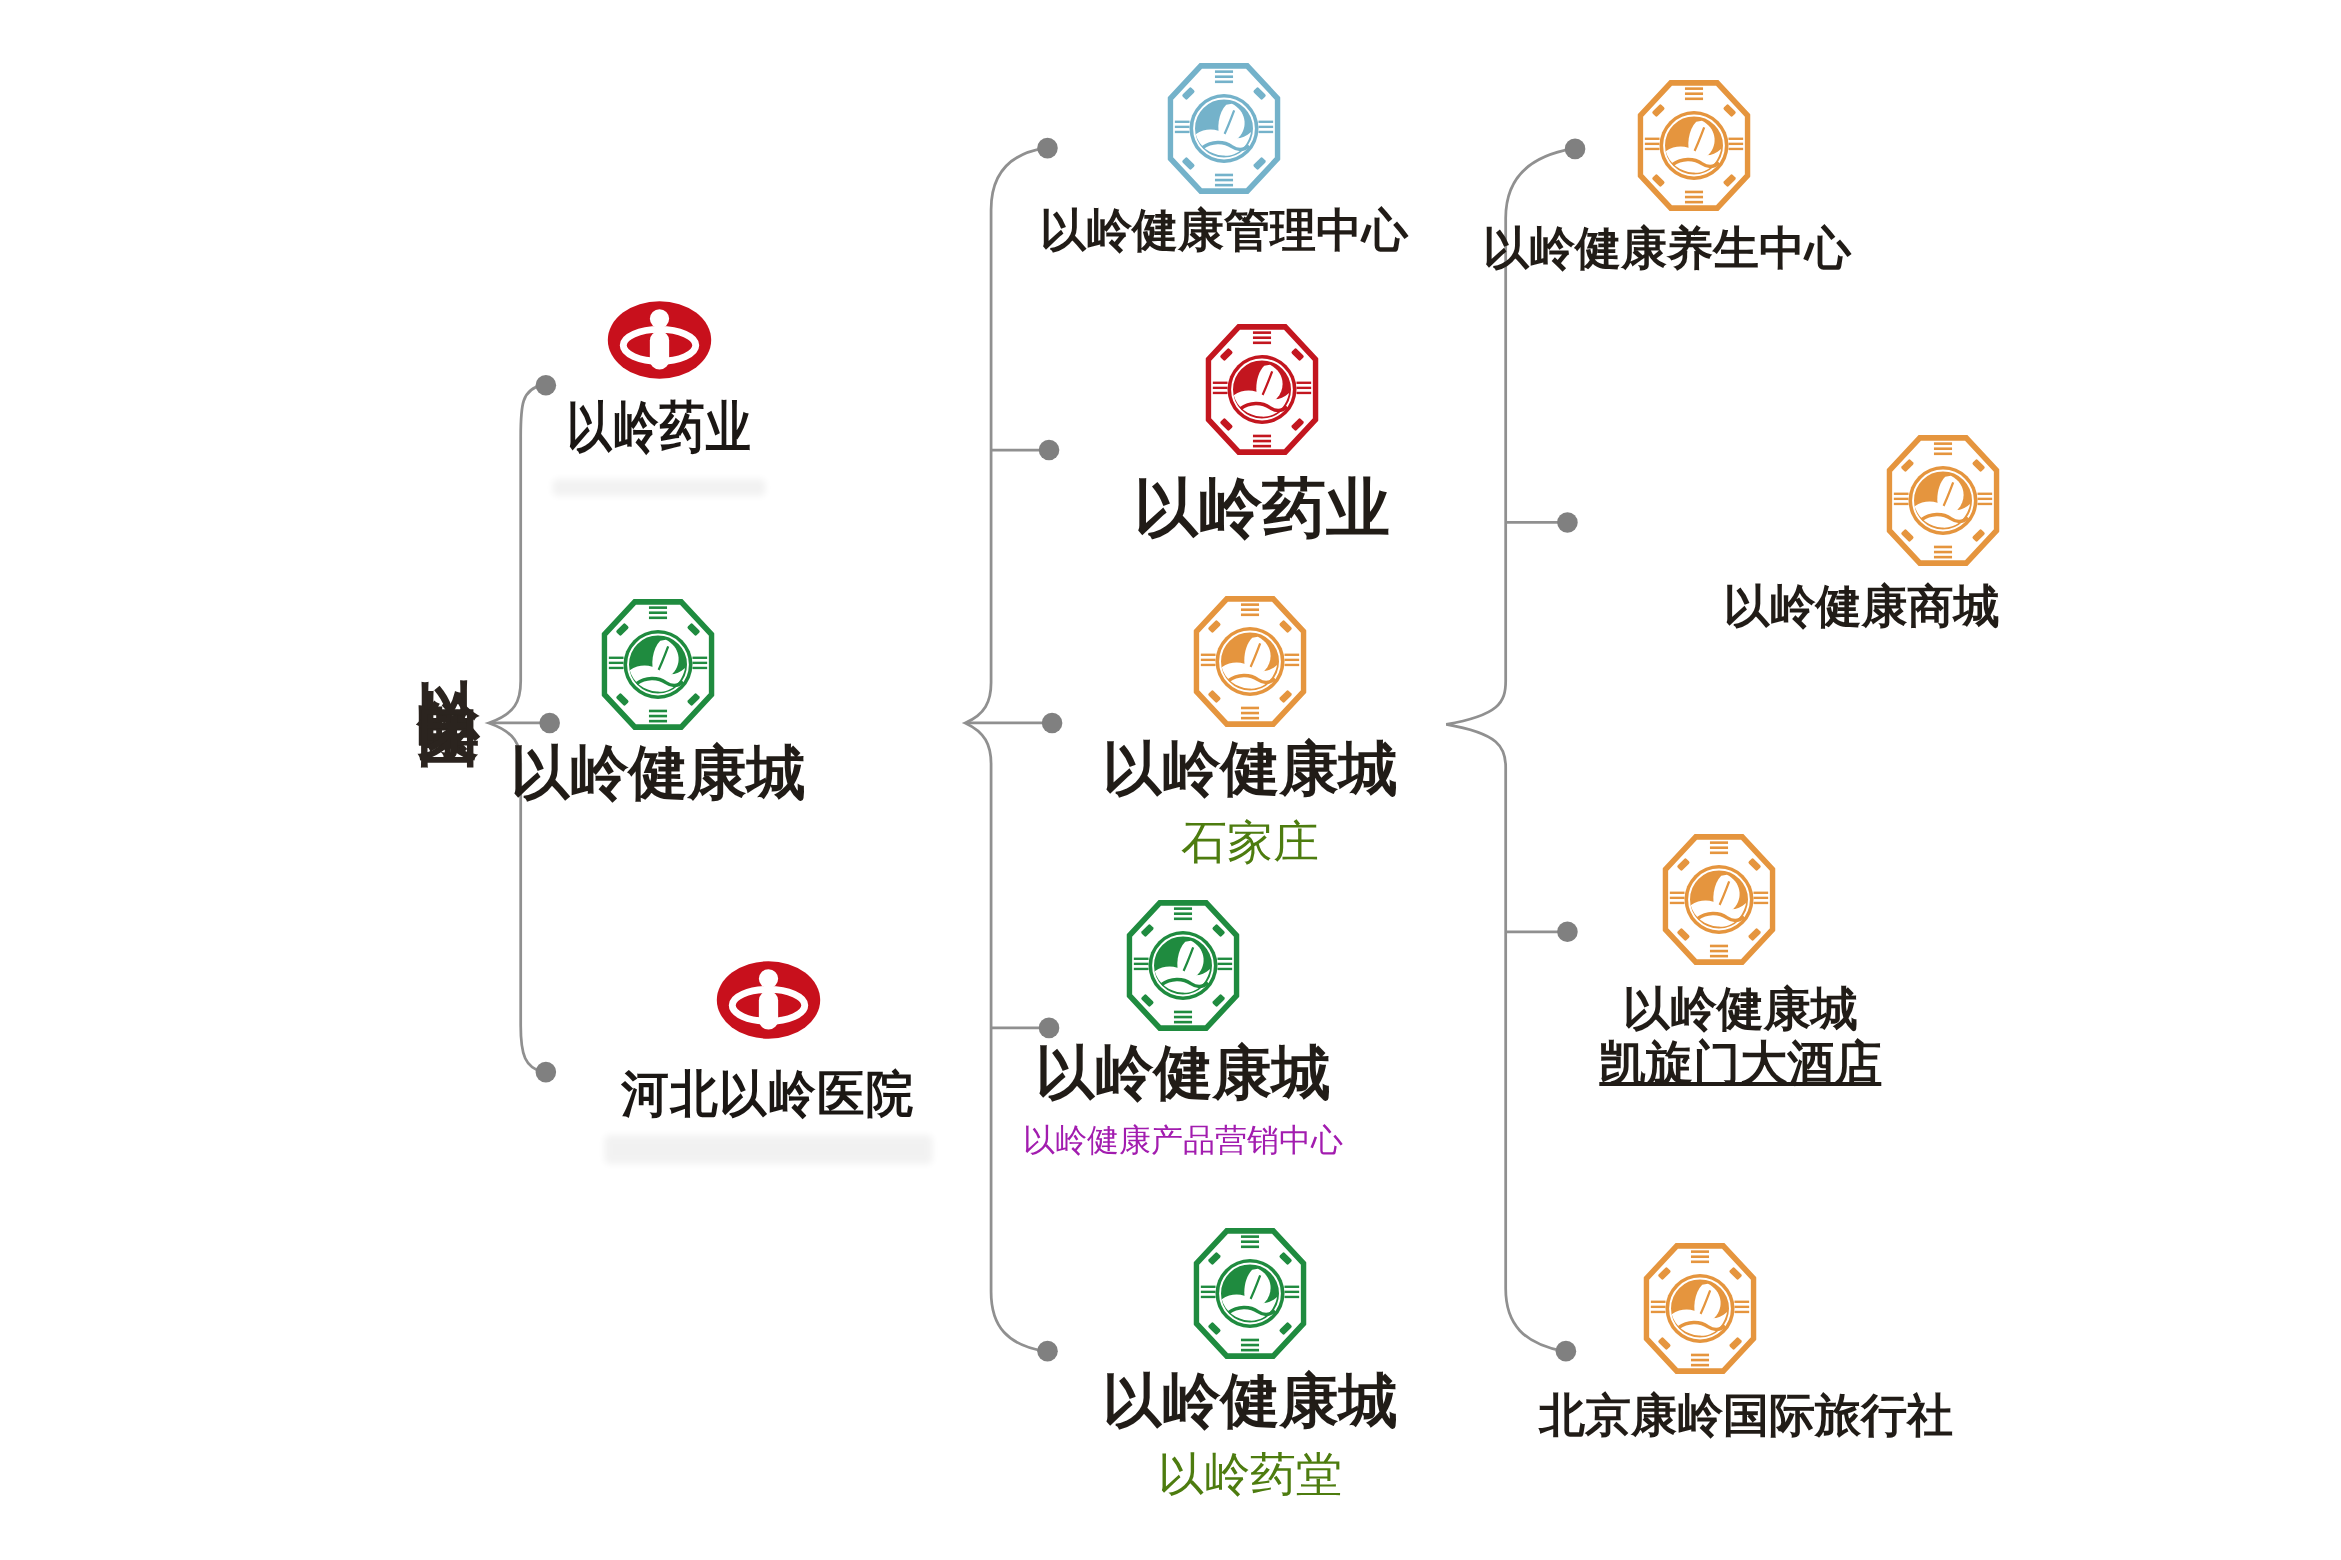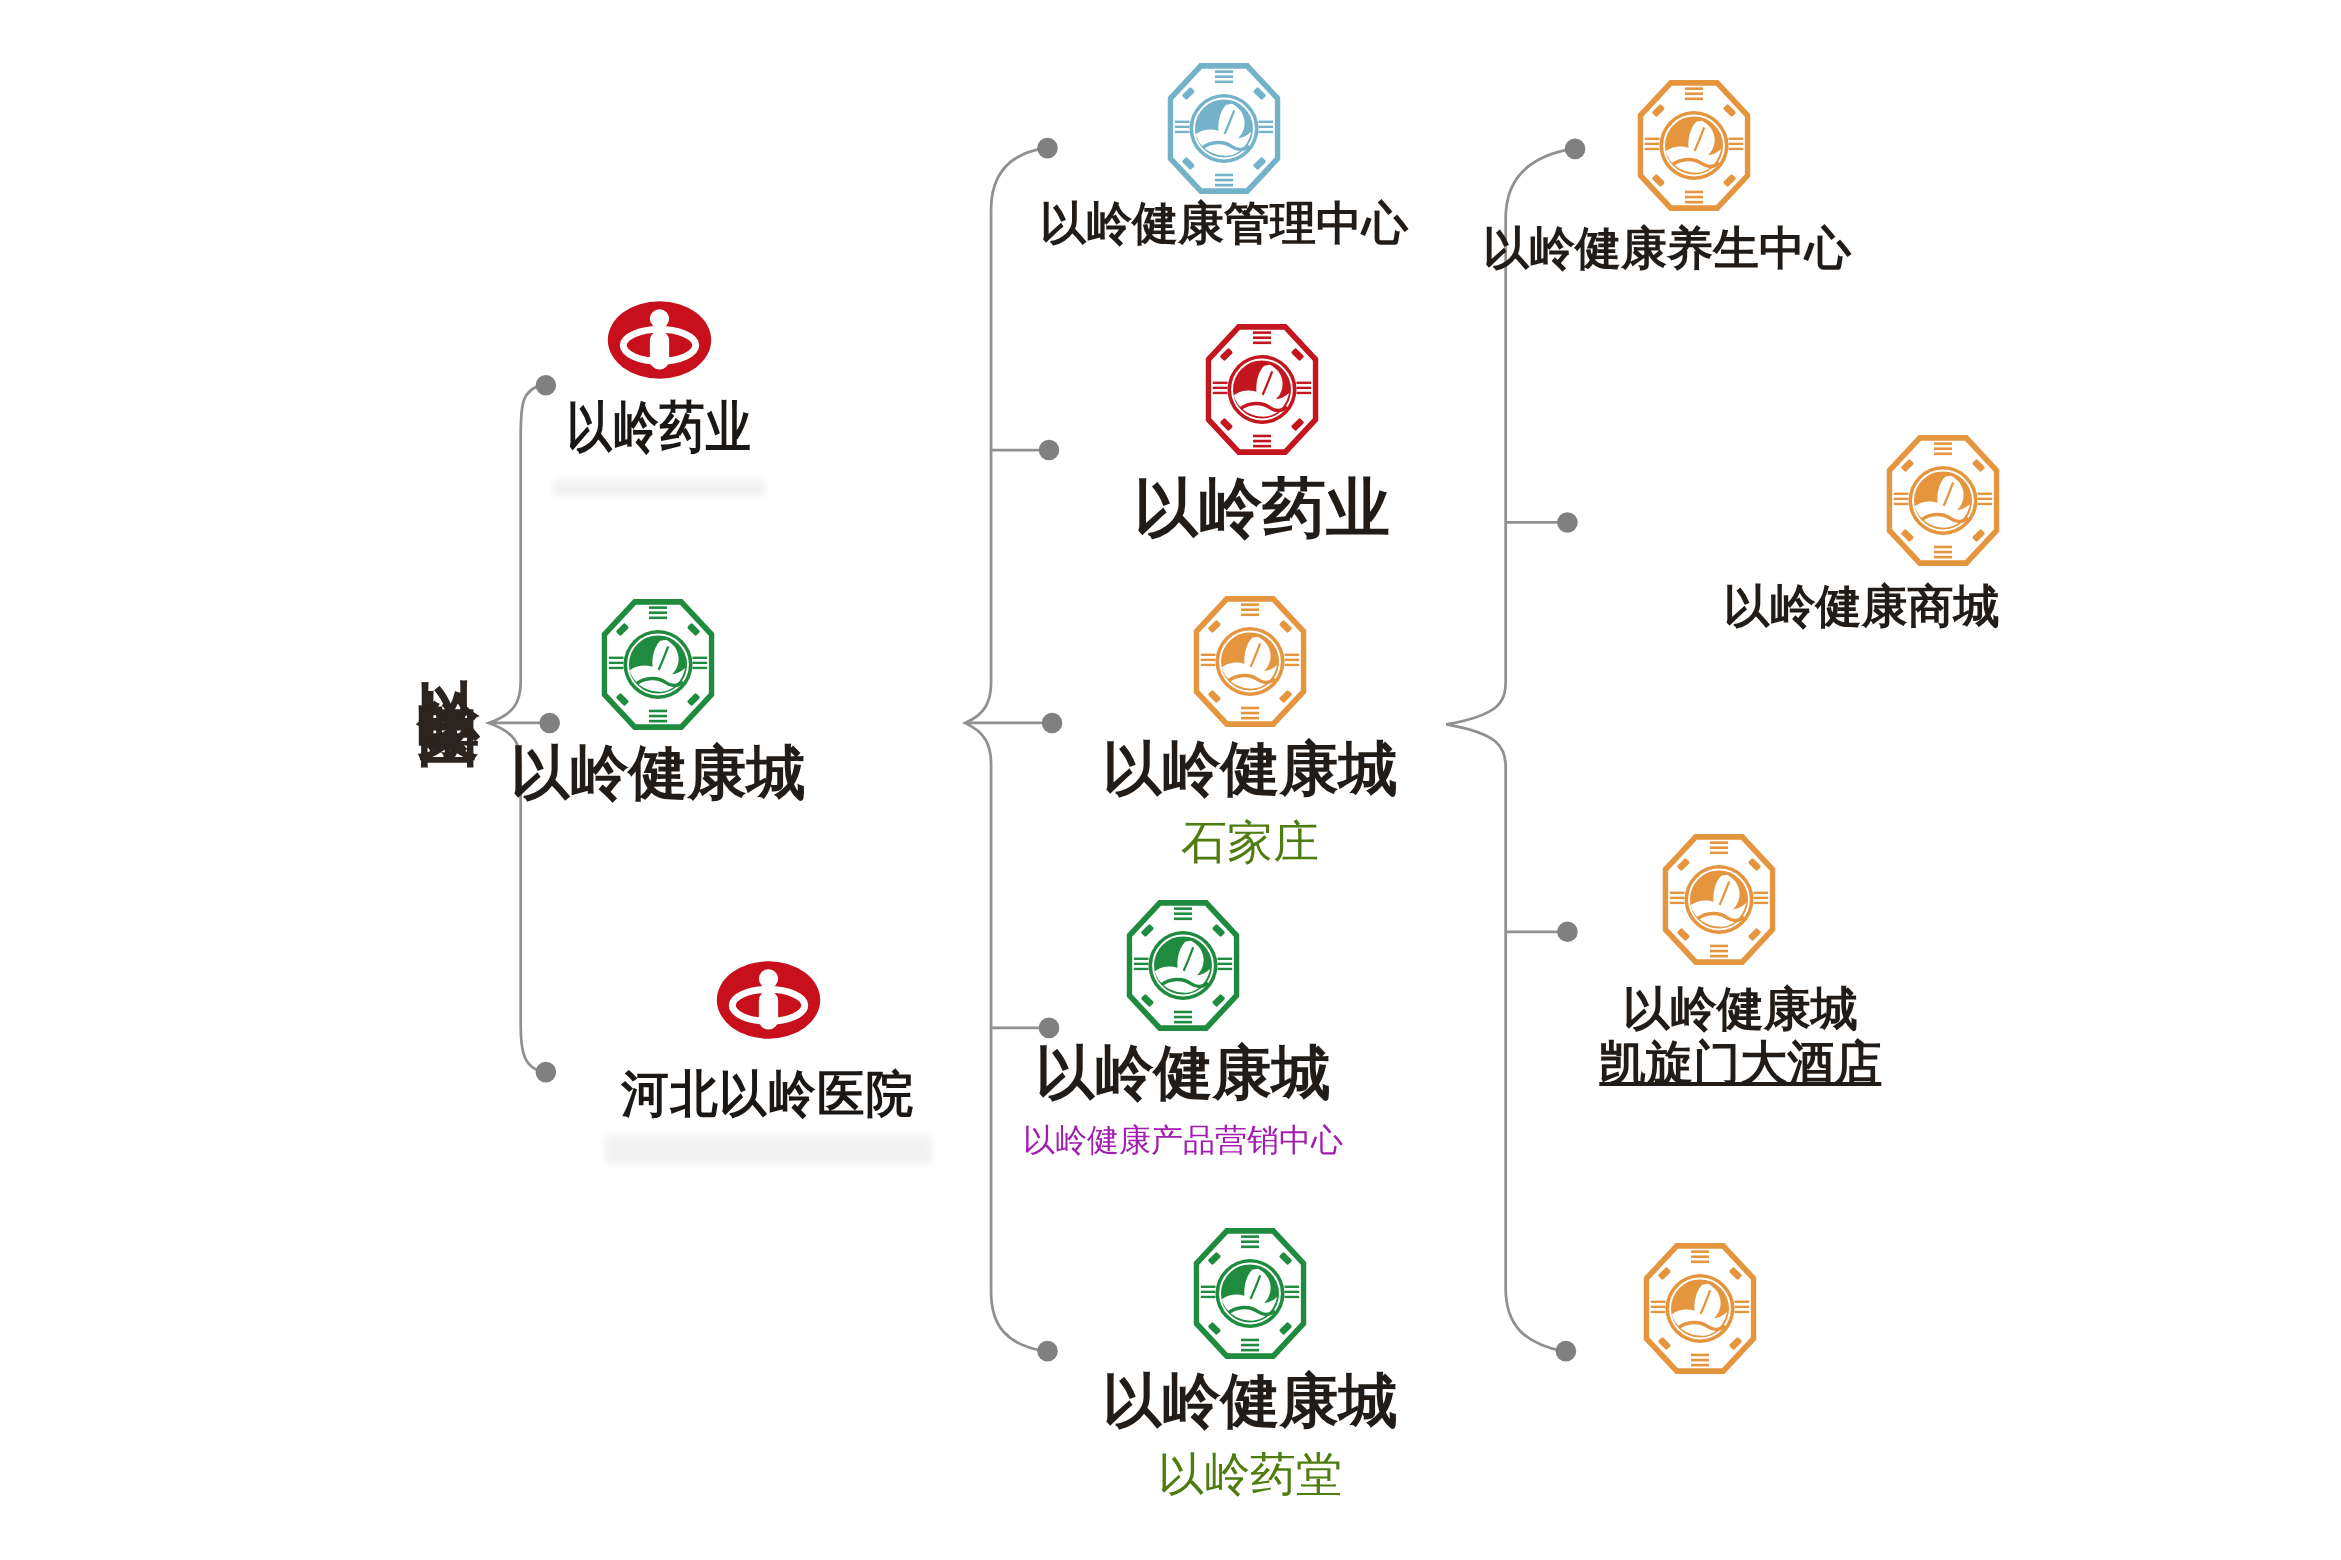--- a/index.html
+++ b/index.html
@@ -6,21 +6,21 @@
   .canvas{position:relative;width:2342px;height:1561px;background:#fff;
           font-family:"Liberation Serif","DejaVu Serif",serif;}
   .lines{position:absolute;left:0;top:0;width:2342px;height:1561px;}
   .node{position:absolute;display:flex;flex-direction:column;align-items:center;width:579px;transform:translateX(-50%);}
   .logo{display:block;}
   .logo.oct{width:113px;height:131px;}
   .logo.oval{width:108px;height:82px;}
   .lbl{color:#211c17;font-weight:700;white-space:nowrap;line-height:1.06;text-align:center;}
   .lbl-big{font-size:59px;margin-top:12.2px;}
   .lbl-yaotang{font-size:64px;margin-top:20px;}
-  .lbl-med{font-size:46px;margin-top:6px;}
+  .lbl-med{font-size:46px;margin-top:13px;}
   .lbl-tight{margin-top:10.7px;}
   .sub{color:#4d7c0f;font-size:46px;font-weight:400;margin-top:12.2px;white-space:nowrap;}
   .sub-dark{color:#a21caf;font-size:32px;font-weight:400;margin-top:15.2px;white-space:nowrap;}
   .logotype{font-family:"Liberation Sans","DejaVu Sans",sans-serif;font-weight:700;color:#1b1714;
             white-space:nowrap;transform:scaleX(.82);letter-spacing:1.5px;}
   .lt-1{font-size:55px;margin-top:17px;}
   .lt-2{font-size:50px;margin-top:27.4px;transform:scaleX(.95);}
   .ghostband{background:#000;opacity:0.05;filter:blur(3.8px);border-radius:4.6px;}
   .root-label{position:absolute;writing-mode:vertical-rl;text-orientation:upright;
               font-size:63px;font-weight:600;color:#2b241f;letter-spacing:10.7px;line-height:1;}
@@ -394,16 +394,17 @@
             <rect x="6.5" y="60" width="13" height="2.1"></rect>
 <rect x="80.5" y="51" width="13" height="2.1"></rect>
             <rect x="80.5" y="55.5" width="13" height="2.1"></rect>
             <rect x="80.5" y="60" width="13" height="2.1"></rect>
 <rect x="13" y="24" width="11" height="6" rx="1.5" transform="rotate(-45 18.5 27)"></rect>
 <rect x="76" y="24" width="11" height="6" rx="1.5" transform="rotate(45 81.5 27)"></rect>
 <rect x="13" y="86" width="11" height="6" rx="1.5" transform="rotate(45 18.5 89)"></rect>
 <rect x="76" y="86" width="11" height="6" rx="1.5" transform="rotate(-45 81.5 89)"></rect>
 </g>
         </svg></span>
+    <div class="lbl lbl-med" style="margin-top:18.3px;position:relative;left:46px;">北京康岭国际旅行社</div>
   </div>
 
 </div>
 
 
 </body></html>

